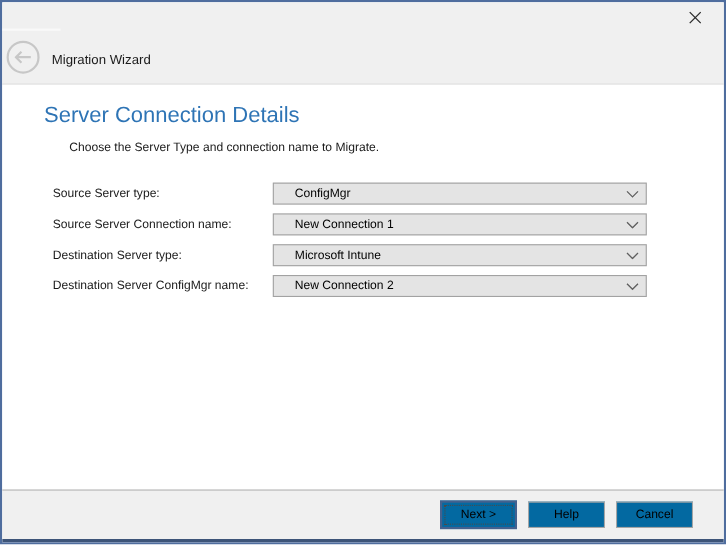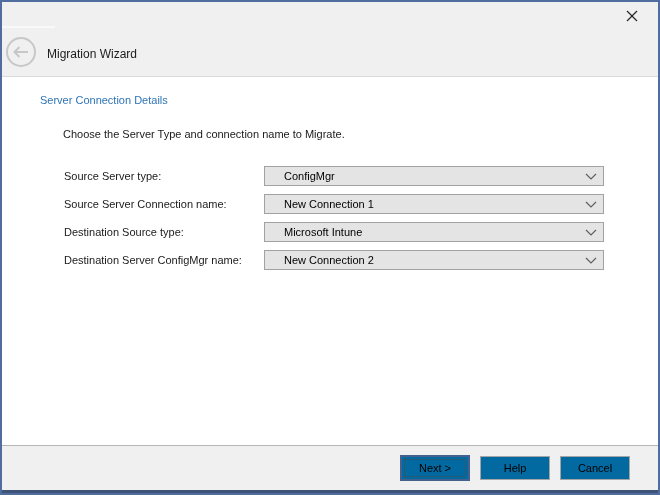--- a/index.html
+++ b/index.html
@@ -30,28 +30,28 @@
     font-size:12px;color:#1b1b1b;white-space:nowrap;text-align:right;
   }
   .close-btn{
     position:absolute;right:18px;top:6px;width:16px;height:16px;
     display:flex;align-items:center;justify-content:center;cursor:default;
   }
   
   .content{position:absolute;top:75px;left:0;right:0;bottom:48px;background:#ffffff;}
   .page-heading{
     position:absolute;left:38px;top:17px;
-    font-size:11px;color:#2e74b5;font-weight:400;white-space:nowrap;
+    font-size:20px;color:#2e74b5;font-weight:400;white-space:nowrap;
   }
   .page-desc{
     position:absolute;left:44px;top:51px;
     font-size:11px;color:#1a1a1a;white-space:nowrap;margin-left:17px;
   }
   .form{position:absolute;left:0;right:0;top:89px;}
-  .form-row{position:relative;height:20px;margin-bottom:8px;margin-left:16px;}
+  .form-row{position:relative;height:20px;margin-bottom:8px;}
   .form-label{
     position:absolute;left:46px;top:0;line-height:20px;
     font-size:11px;color:#1a1a1a;white-space:nowrap;
   }
   .combo{
     position:absolute;left:246px;top:0;width:340px;height:20px;
     box-sizing:border-box;background:#e4e4e4;border:1px solid #a2a2a2;
     display:flex;align-items:center;
     font-size:11px;color:#000000;cursor:default;
   }
@@ -134,21 +134,21 @@
           <span class="combo-value">New Connection 1</span>
           <span class="combo-arrow">
             <svg width="12" height="7" viewBox="0 0 12 7">
                 <polyline points="1,1 6,6 11,1" fill="none" stroke="#5f5f5f" stroke-width="1.2"></polyline>
               </svg>
           </span>
         </div>
       </div>
 
       <div class="form-row">
-        <span class="form-label">Destination Source type:</span>
+        <span class="form-label">Destination Server type:</span>
         <div class="combo">
           <span class="combo-value">Microsoft Intune</span>
           <span class="combo-arrow">
             <svg width="12" height="7" viewBox="0 0 12 7">
                 <polyline points="1,1 6,6 11,1" fill="none" stroke="#5f5f5f" stroke-width="1.2"></polyline>
               </svg>
           </span>
         </div>
       </div>
 

